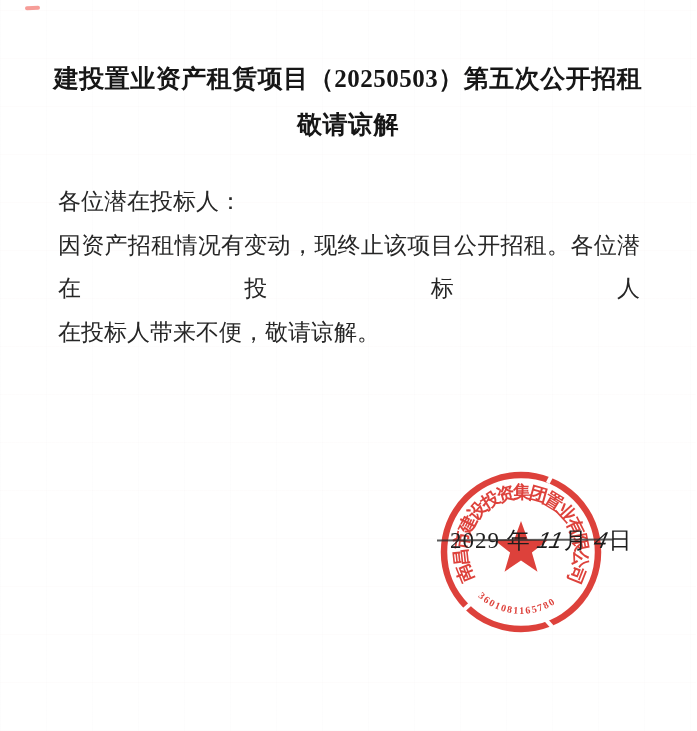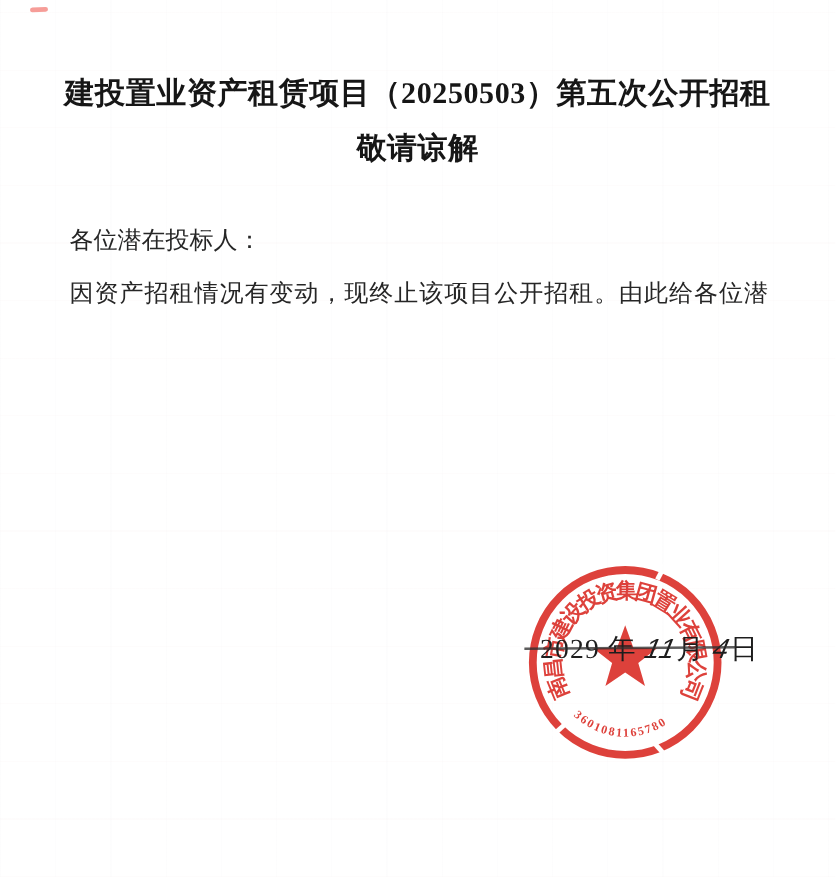--- a/index.html
+++ b/index.html
@@ -31,21 +31,21 @@
     font-size: 25px;
     font-weight: bold;
     line-height: 46px;
     color: #161616;
     letter-spacing: 0.5px;
   }
   .body-text {
     position: absolute;
     left: 58px; top: 180px;
     width: 582px;
-    font-size: 20px;
+    font-size: 23px;
     line-height: 43.5px;
     color: #262626;
   }
   .bline { white-space: nowrap; }
   .j { white-space: normal; text-align: justify; text-align-last: justify; }
   .ind { text-indent: 43px; }
   .seal-wrap {
     position: absolute;
     left: 431px; top: 462px;
     width: 180px; height: 180px;
@@ -88,21 +88,22 @@
 
   <div class="corner-mark" style="background:#ef4d43;"></div>
 
   <div class="doc-title">
     <div>建投置业资产租赁项目（20250503）第五次公开招租</div>
     <div>敬请谅解</div>
   </div>
 
   <div class="body-text">
     <div class="bline">各位潜在投标人：</div>
-    <div class="bline j">因资产招租情况有变动，现终止该项目公开招租。由此给各位潜</div>
+    <div class="bline j">因资产招租情况有变动，现终止该项目公开招租。各位潜在投标人</div>
+    <div class="bline">在投标人带来不便，敬请谅解。</div>
   </div>
 
   <div class="seal-wrap">
     <svg class="seal-svg" width="180" height="180" viewBox="0 0 180 180" xmlns="http://www.w3.org/2000/svg">
       <defs>
         <path id="arcName" d="M 43.2 117 A 54 54 0 1 1 136.8 117" fill="none"></path>
         <path id="arcNum" d="M 46.2 133.8 A 62 62 0 0 0 133.8 133.8" fill="none"></path>
       </defs>
       <g opacity="0.87">
         <circle cx="90" cy="90" r="77" fill="none" stroke-width="6.5" stroke="#d9261f"></circle>

